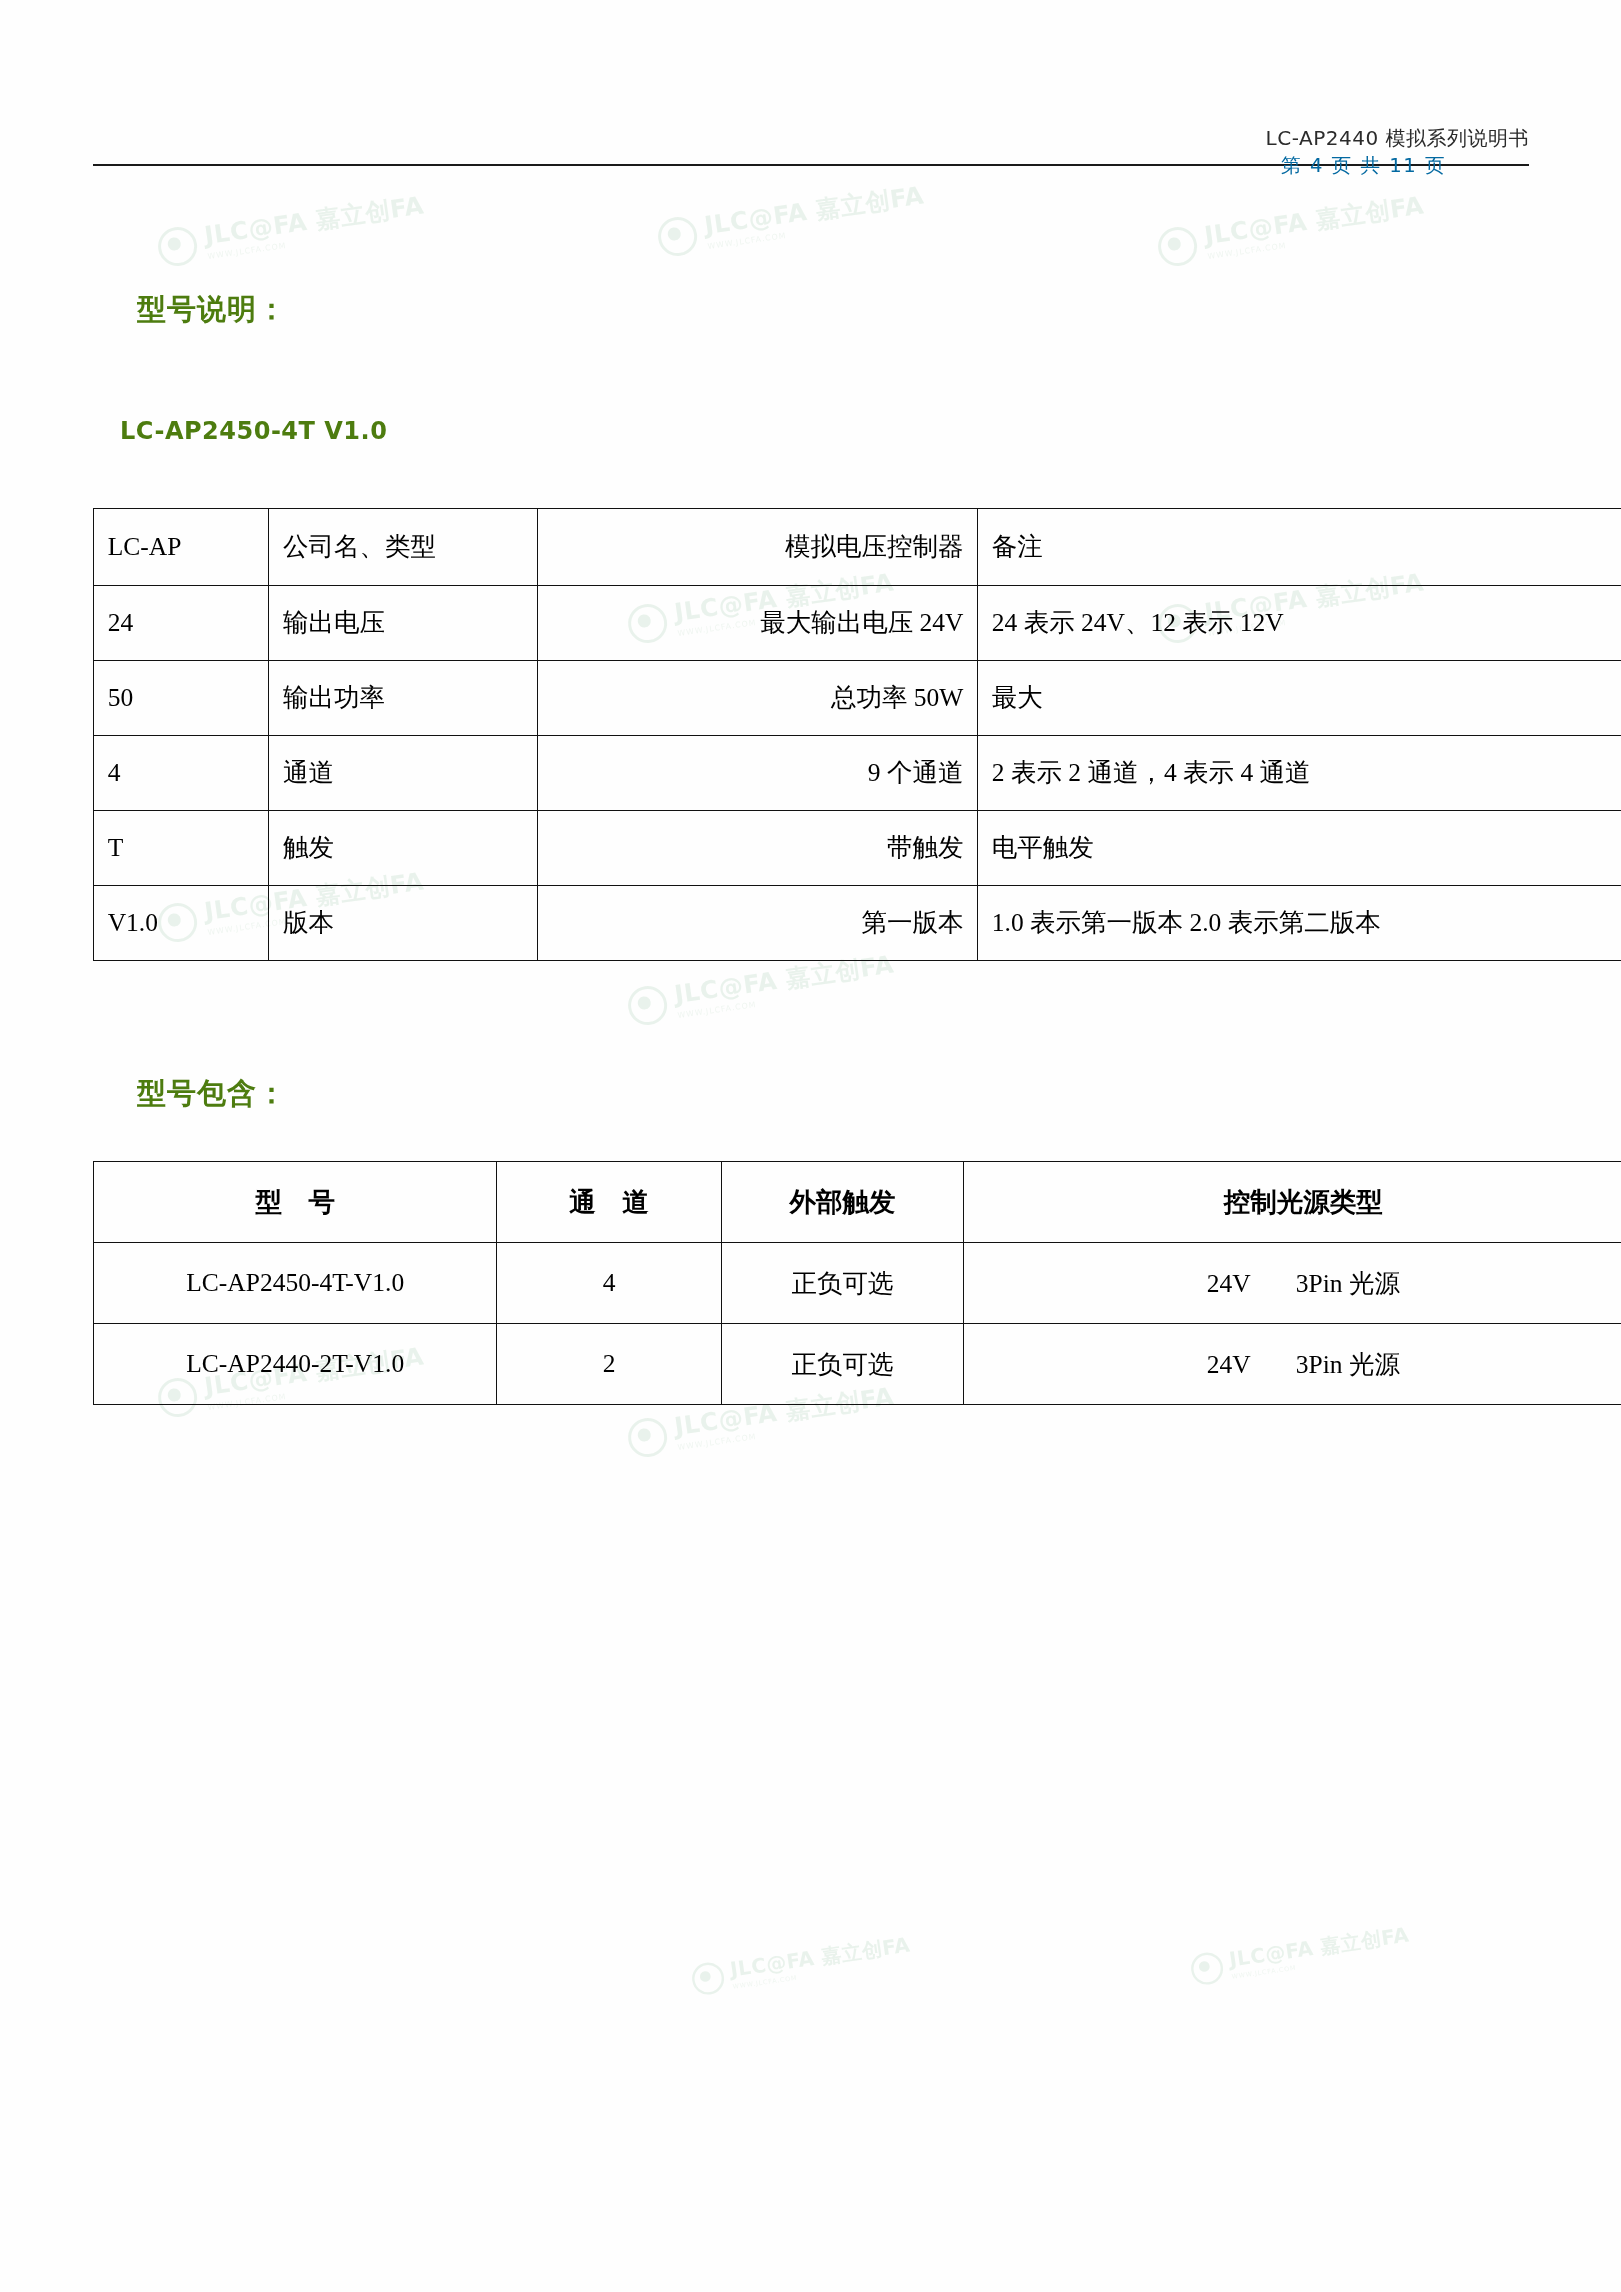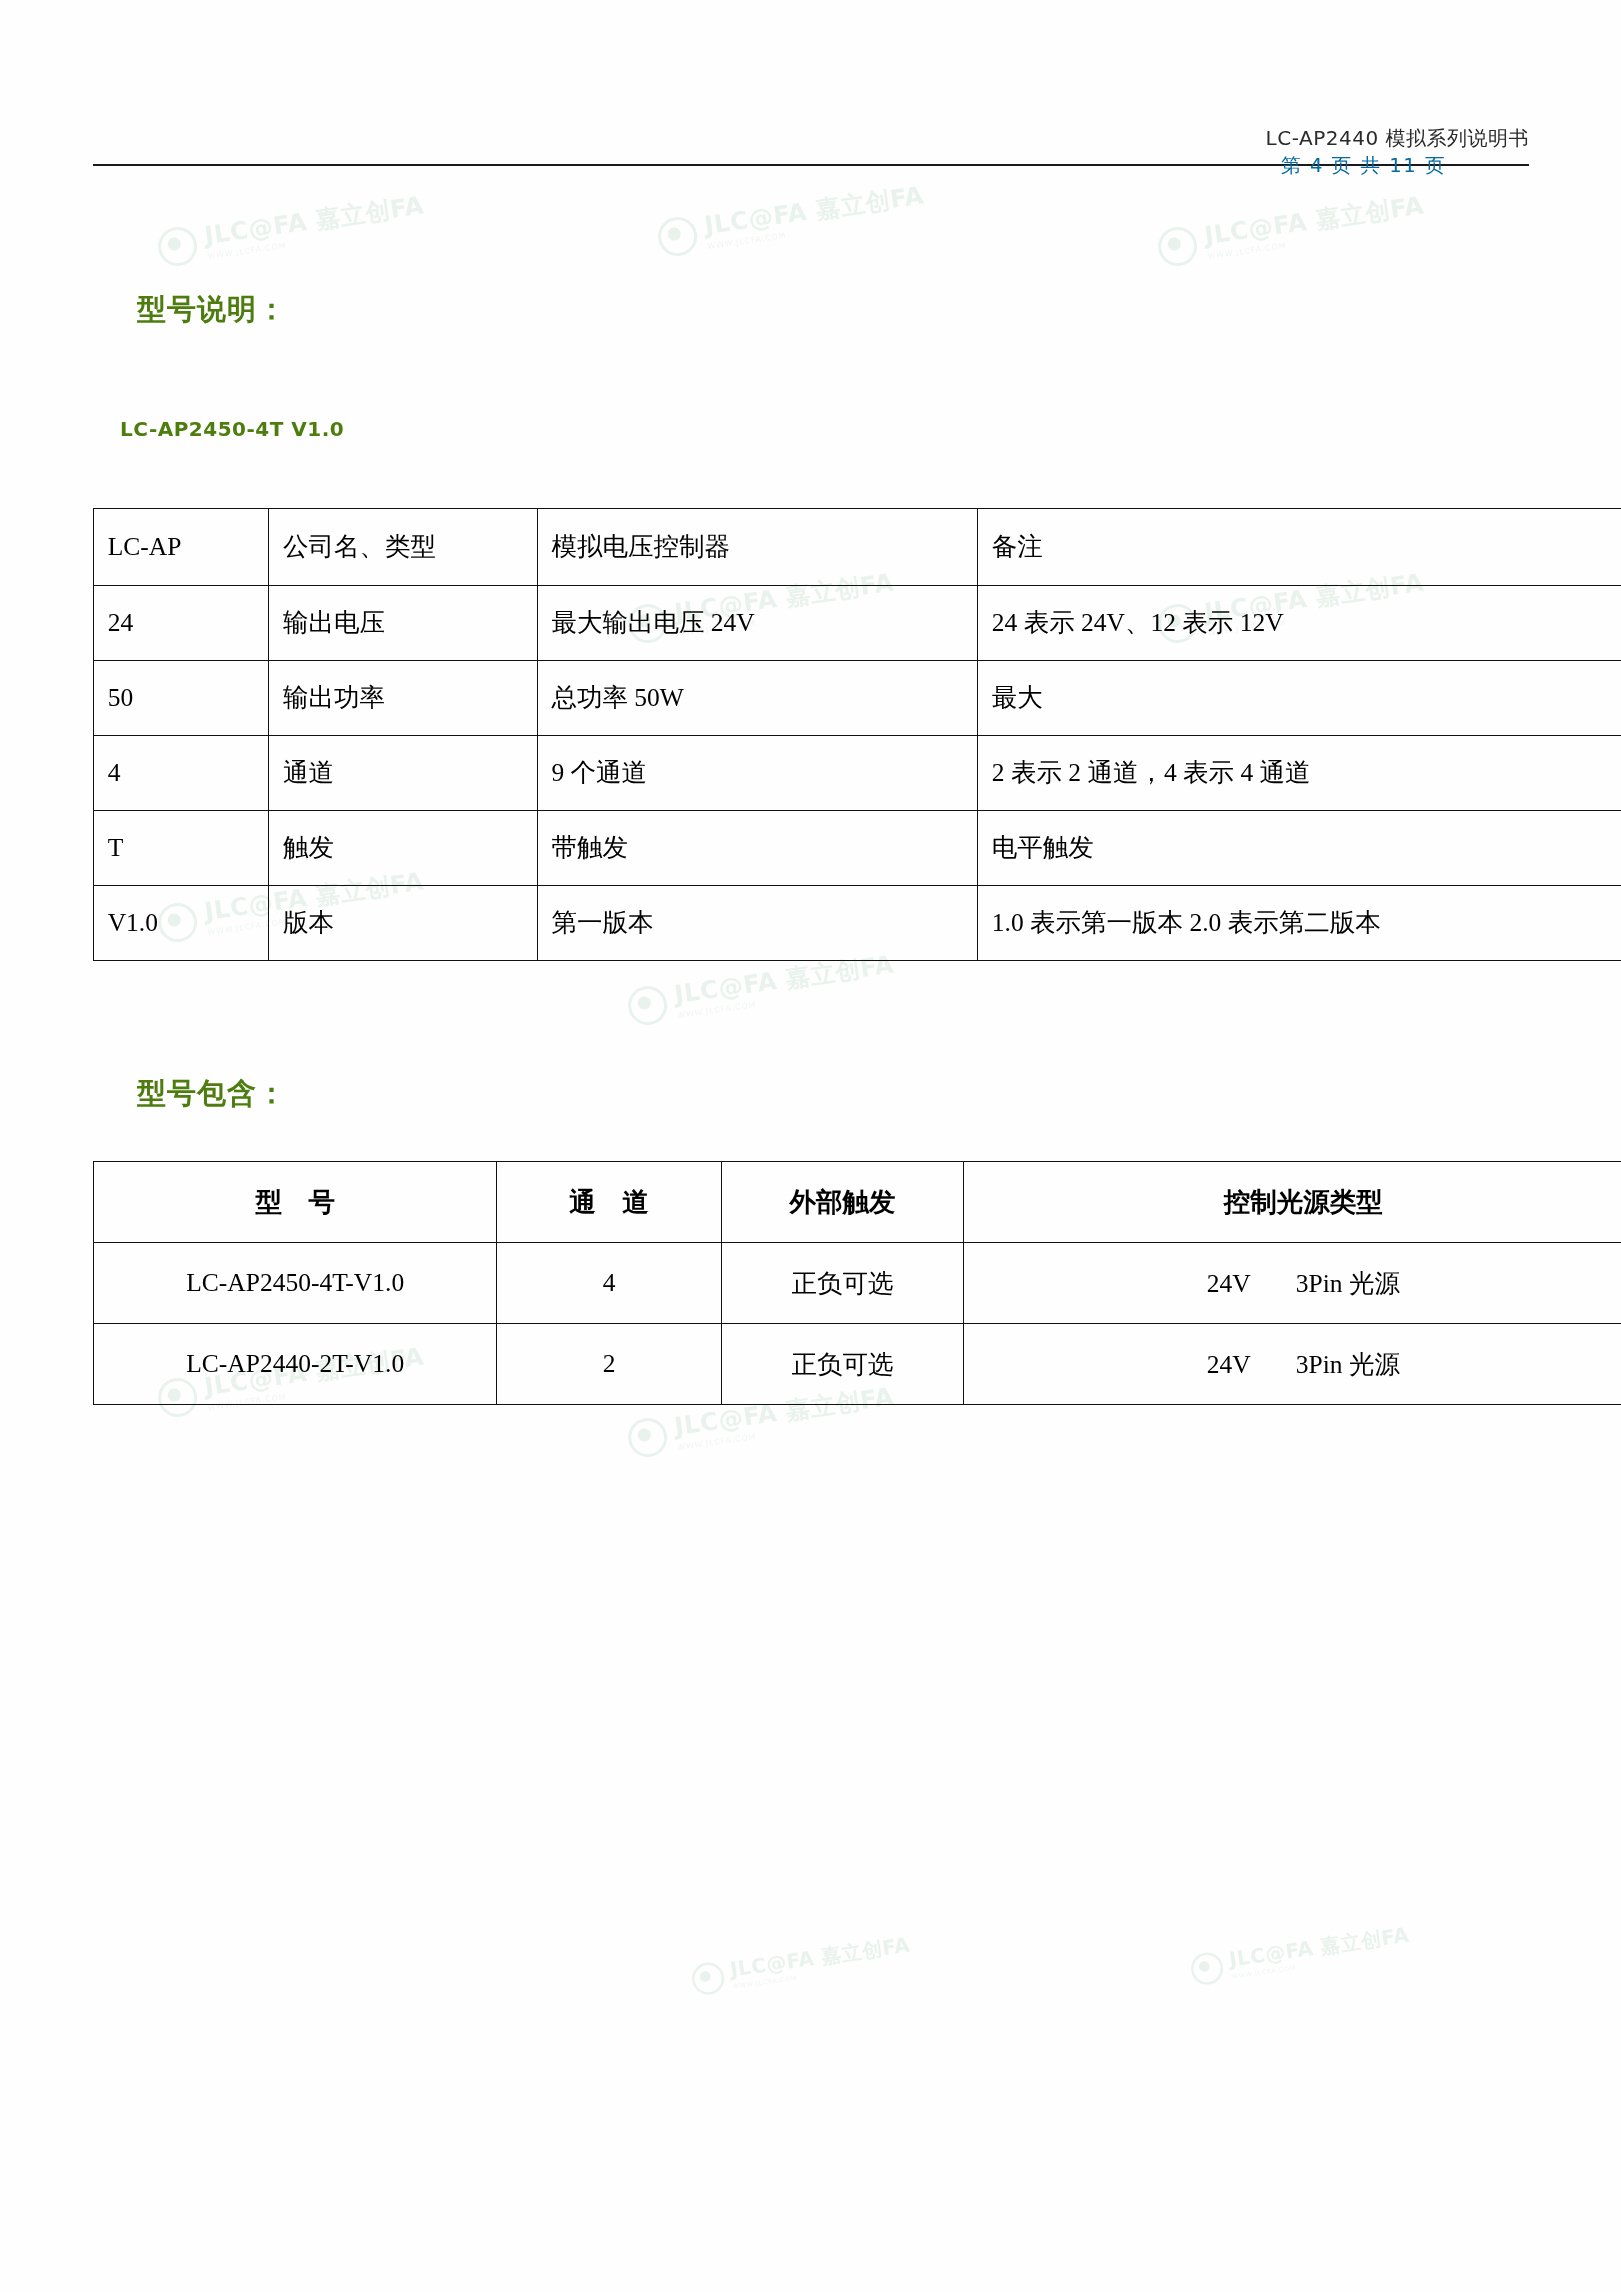--- a/index.html
+++ b/index.html
@@ -63,21 +63,21 @@
   }
   #title-model-desc {
     left: 137px;
     top: 290px;
     font-size: 29px;
     letter-spacing: 1px;
   }
   #model-code {
     left: 120px;
     top: 417px;
-    font-size: 20px;
+    font-size: 24px;
     letter-spacing: 0.5px;
   }
   #title-model-include {
     left: 137px;
     top: 1074px;
     font-size: 29px;
     letter-spacing: 1px;
   }
 
   
@@ -104,21 +104,21 @@
     top: 508px;
     width: 1436px;
   }
   #table-model-desc td {
     height: 74px;
     line-height: 1.25;
   }
   #table-model-desc tr:first-child td { height: 76px; margin-top: 43px; }
   .c1 { width: 147px; }
   .c2 { width: 240px; }
-  .c3 { width: 412px; }
+  .c3 { width: 412px; text-align: right; }
   .c4 { width: 637px; }
 
   
   #table-model-include {
     left: 93px;
     top: 1161px;
     width: 1436px;
   }
   #table-model-include td {
     height: 80px;

